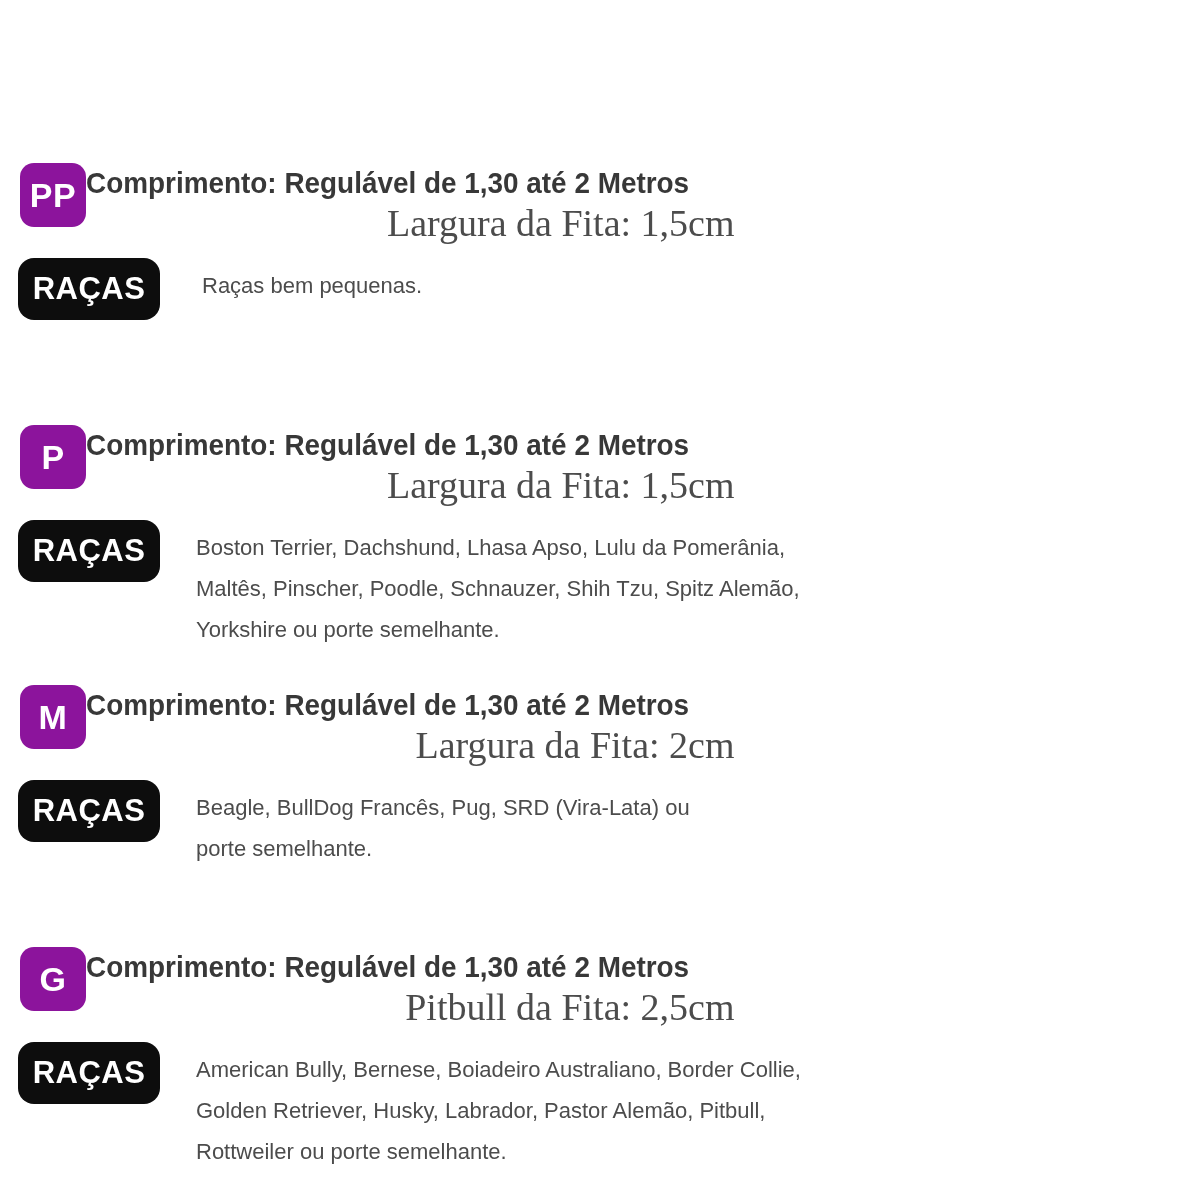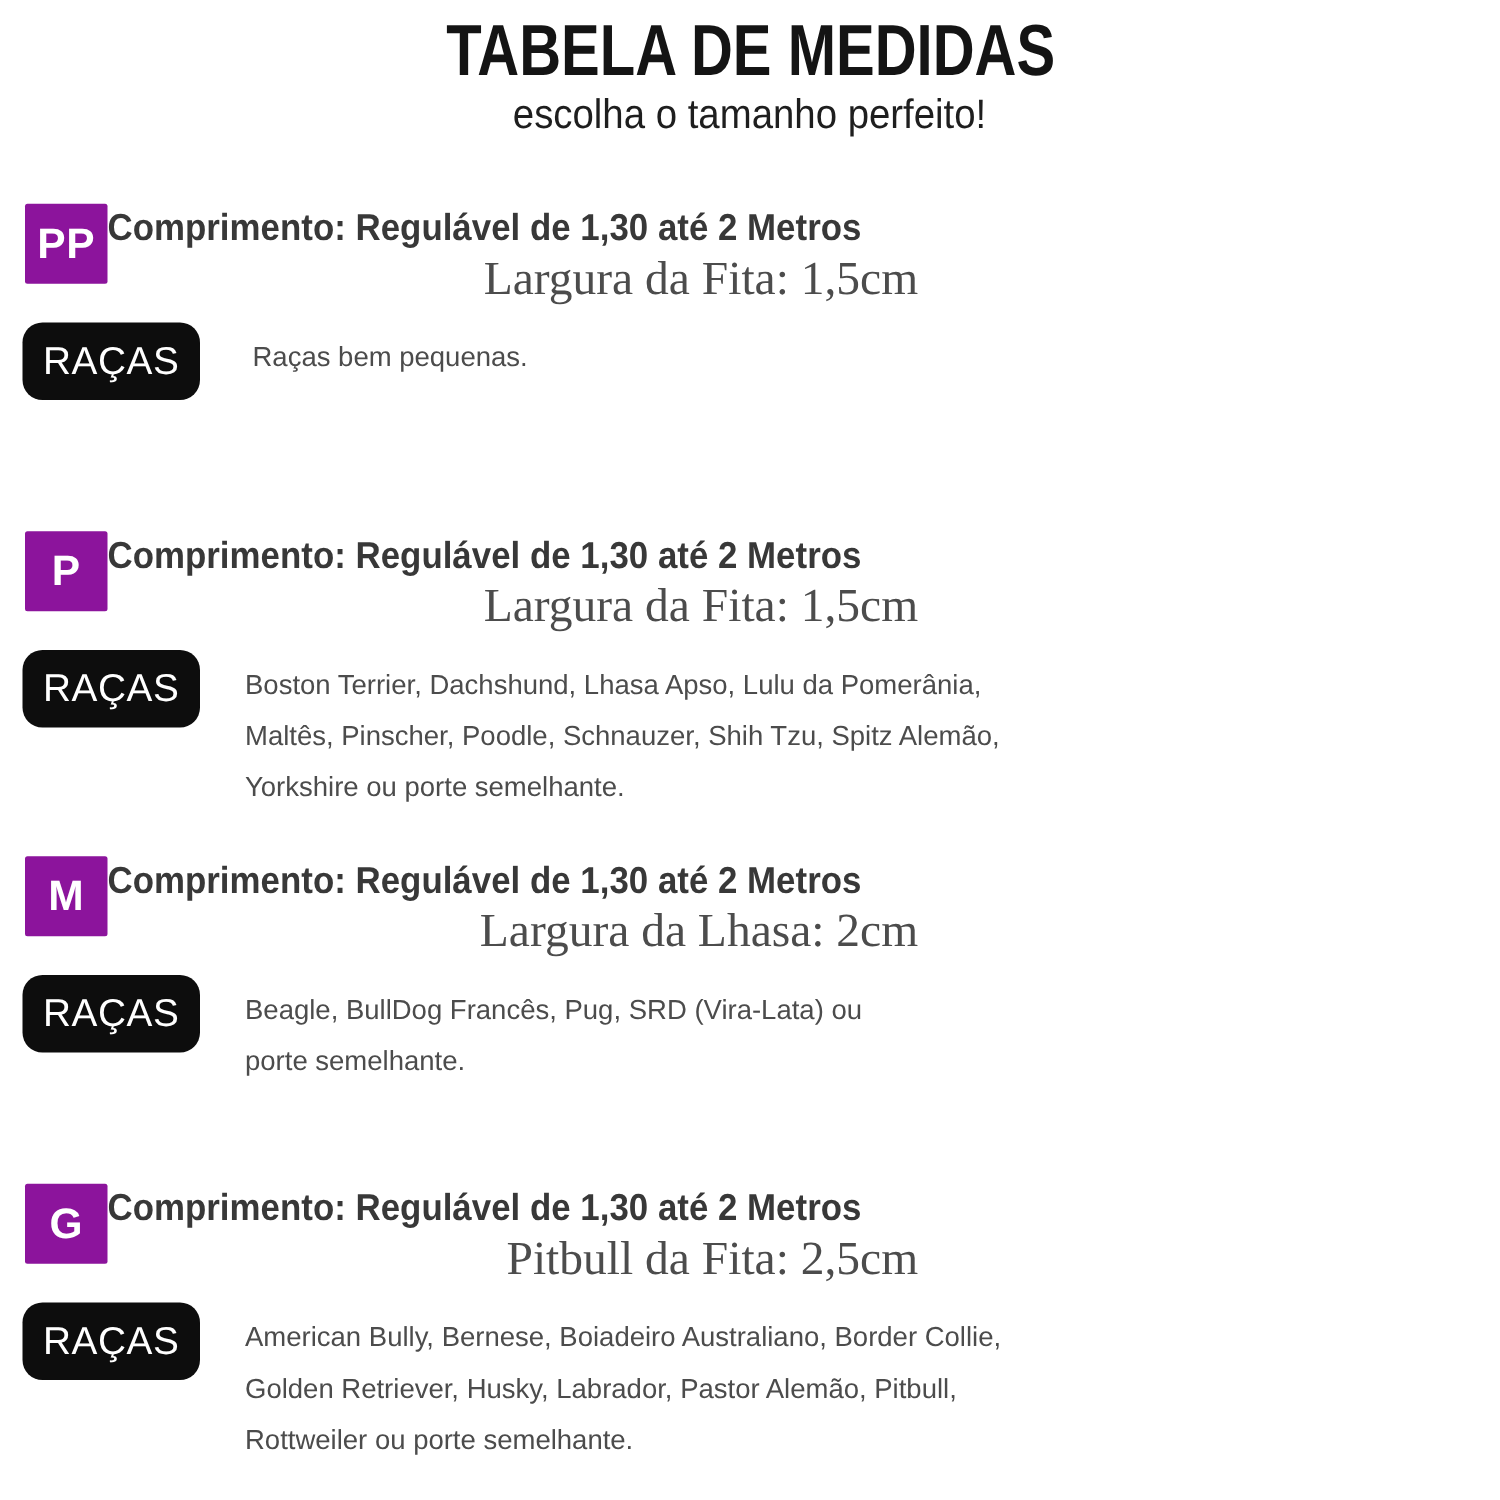--- a/index.html
+++ b/index.html
@@ -62,21 +62,21 @@
     position: absolute;
     top: 0;
     left: 20px;
     display: flex;
     align-items: flex-start;
   }
   .size-badge {
     flex: 0 0 auto;
     width: 66px;
     height: 64px;
-    border-radius: 2px;
+    border-radius: 14px;
     background: var(--accent, #8C149C);
     color: #ffffff;
     font-size: 34px;
     font-weight: 700;
     display: flex;
     align-items: center;
     justify-content: center;
     letter-spacing: 0.5px;
   }
   .spec-text {
@@ -109,21 +109,21 @@
     align-items: flex-start;
   }
   .racas-badge {
     flex: 0 0 auto;
     width: 142px;
     height: 62px;
     border-radius: 16px;
     background: var(--badge, #0d0d0d);
     color: #ffffff;
     font-size: 31px;
-    font-weight: 400;
+    font-weight: 700;
     letter-spacing: 0.5px;
     display: flex;
     align-items: center;
     justify-content: center;
     text-align: right;
   }
   .breeds-text {
     margin-left: 36px;
     padding-top: 7px;
     font-size: 22px;
@@ -134,24 +134,20 @@
   }
   .breeds-text.single {
     margin-left: 42px;
   }
 </style>
 </head>
 <body>
 
 <div class="page">
 
-  <div class="header">
-    <h1 class="title">TABELA DE MEDIDAS</h1><br>
-    <p class="subtitle">escolha o tamanho perfeito!</p>
-  </div>
 
   <section class="size-section s-pp">
     <div class="spec-row">
       <div class="size-badge">PP</div>
       <div class="spec-text">
         <div class="spec-length">Comprimento: Regulável de 1,30 até 2 Metros</div>
         <div class="spec-width">Largura da Fita: 1,5cm</div>
       </div>
     </div>
     <div class="breeds-row">
@@ -174,21 +170,21 @@
 Maltês, Pinscher, Poodle, Schnauzer, Shih Tzu, Spitz Alemão,
 Yorkshire ou porte semelhante.</div>
     </div>
   </section>
 
   <section class="size-section s-m">
     <div class="spec-row">
       <div class="size-badge">M</div>
       <div class="spec-text">
         <div class="spec-length">Comprimento: Regulável de 1,30 até 2 Metros</div>
-        <div class="spec-width">Largura da Lhasa: 2cm</div>
+        <div class="spec-width">Largura da Fita: 2cm</div>
       </div>
     </div>
     <div class="breeds-row">
       <div class="racas-badge">RAÇAS</div>
       <div class="breeds-text">Beagle, BullDog Francês, Pug, SRD (Vira-Lata) ou
 porte semelhante.</div>
     </div>
   </section>
 
   <section class="size-section s-g">

